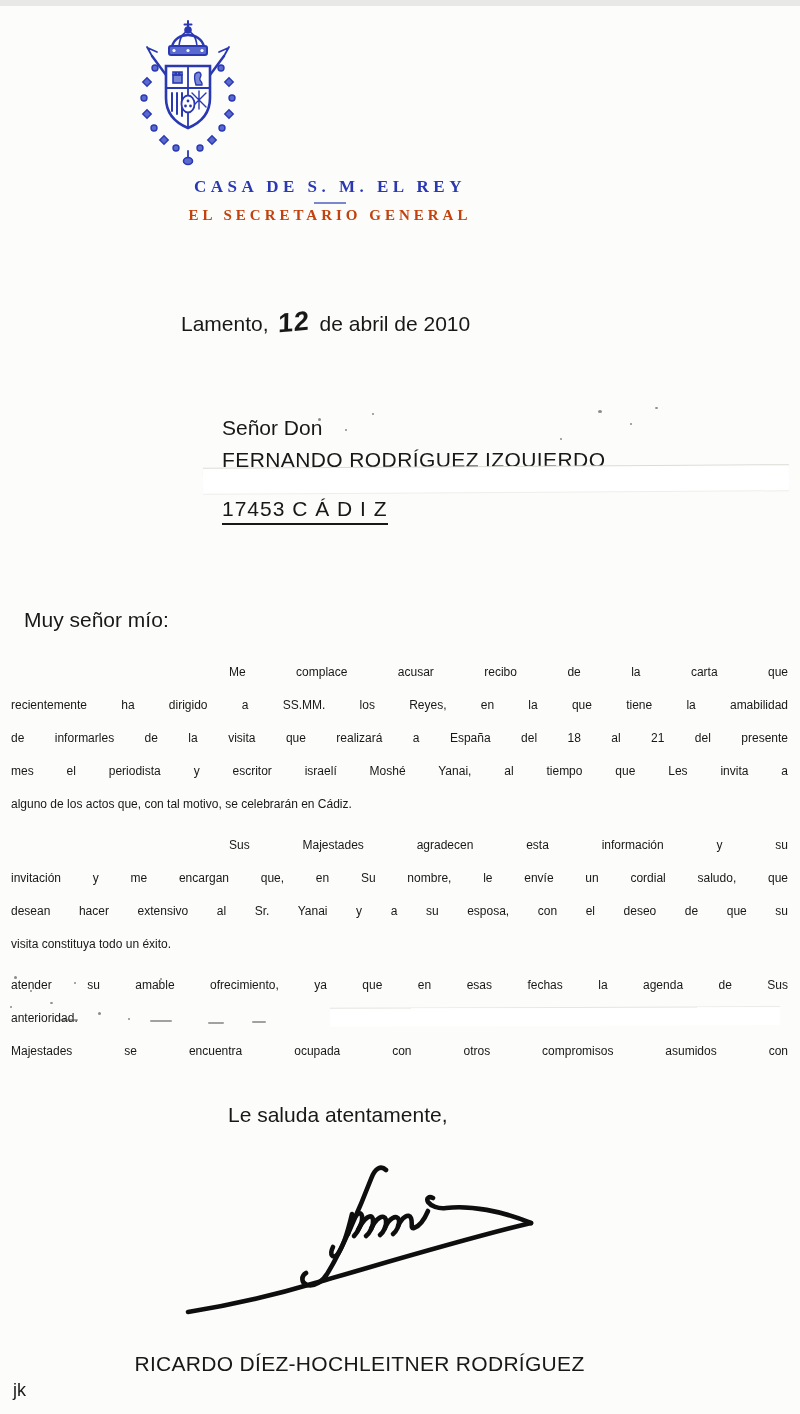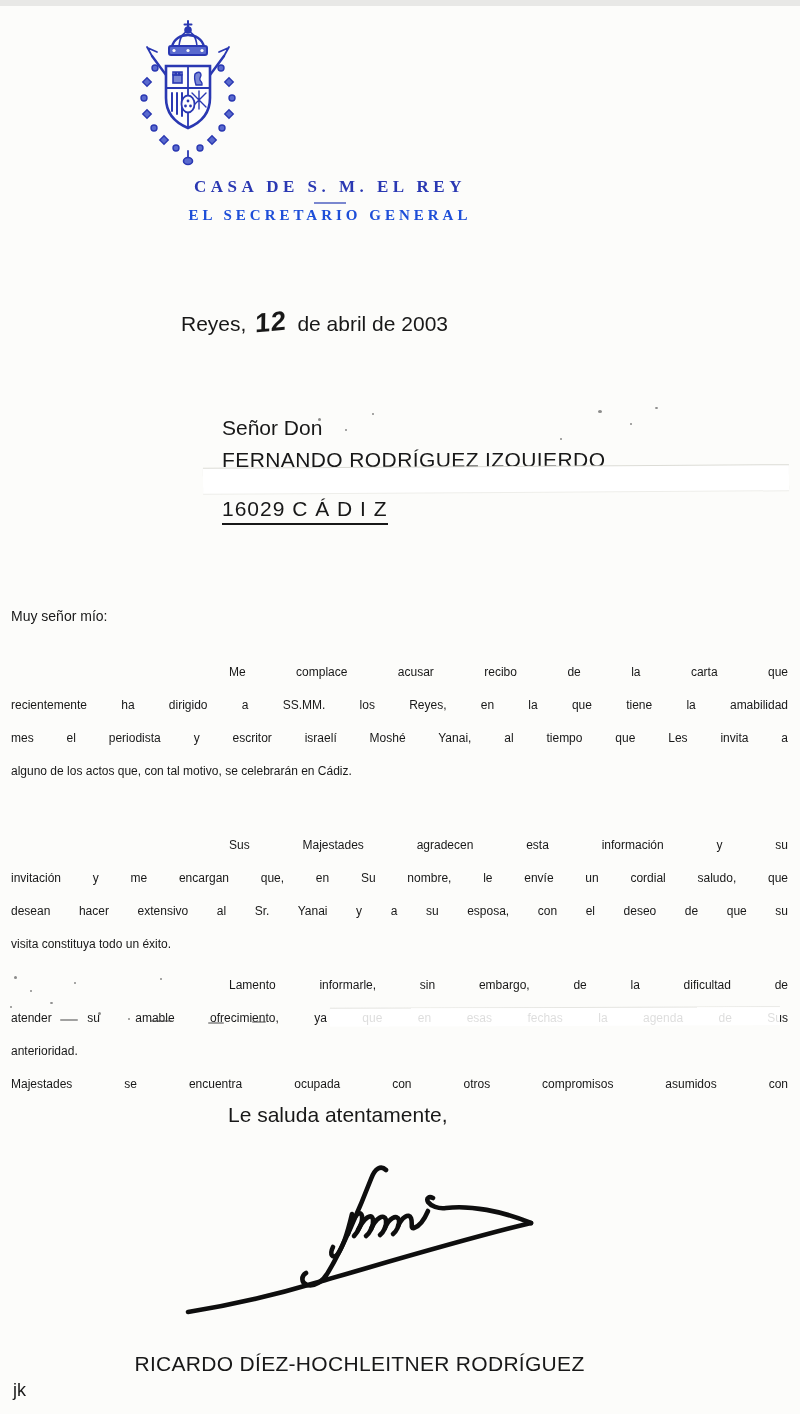--- a/index.html
+++ b/index.html
@@ -20,21 +20,21 @@
     font-family:"Liberation Serif",serif;font-weight:bold;
     font-size:17px;letter-spacing:4.5px;color:#2a38b2;
   }
   .lh-rule{
     position:absolute;left:184px;top:196px;width:32px;height:2px;
     background:#7a87cf;
   }
   .lh-office{
     position:absolute;left:0;top:201px;width:400px;
     font-family:"Liberation Serif",serif;font-weight:bold;
-    font-size:15px;letter-spacing:4px;color:#1d4ed8;
+    font-size:15px;letter-spacing:4px;color:#c2410c;
   }
   
   .date-place{position:absolute;left:219px;top:277px;font-size:21px;}
   .date-city{position:absolute;left:181px;top:306px;font-size:21px;}
   .hand-day{
     display:inline-block;
     font-weight:bold;font-size:27px;line-height:21px;
     letter-spacing:1px;
     transform:rotate(-5deg) skewX(-6deg);
     margin:0 10px 0 9px;
@@ -46,21 +46,21 @@
     position:absolute;left:203px;top:461px;width:586px;height:25px;
     background:#ffffff;
     box-shadow:0 -1px 0 #dcdcd6, 0 1px 0 #eeeeea;
     transform:rotate(-0.35deg);
   }
   .rcpt-postal{
     position:absolute;left:222px;top:491px;font-size:21px;letter-spacing:1px;
     border-bottom:2px solid #181818;padding-bottom:2px;
   }
   
-  .greeting{position:absolute;left:11px;top:602px;font-size:14px;}
+  .greeting{position:absolute;left:24px;top:602px;font-size:21px;}
   .para{position:absolute;left:11px;width:777px;font-size:12px;}
   .p1{top:650px;} .p2{top:823px;} .p3{top:963px;}
   .ln{
     height:33px;line-height:33px;
     text-align:justify;text-align-last:justify;
     overflow:visible;
   }
   .ln-first{padding-left:218px;}
   .ln-last{text-align:left;text-align-last:auto;}
   .closing{position:absolute;left:228px;top:1097px;font-size:21px;}
@@ -141,45 +141,45 @@
       <ellipse cx="55" cy="145" rx="4.5" ry="3.5" fill="#5a6ace" stroke-width="1.6"></ellipse>
     </g>
   </svg>
 
   <div class="letterhead">
     <div class="lh-org">CASA DE S. M. EL REY</div>
     <div class="lh-rule"></div>
     <div class="lh-office">EL SECRETARIO GENERAL</div>
   </div>
 
-  <div class="date-city"><span>Reyes,</span><span class="hand-day">12</span><span>de abril de 2003</span></div>
+  <div class="date-city"><span>Lamento,</span><span class="hand-day">12</span><span>de abril de 2010</span></div>
 
   <div class="rcpt-salutation">Señor Don</div>
   <div class="rcpt-name">FERNANDO RODRÍGUEZ IZQUIERDO</div>
   <div class="redaction-a"></div>
-  <div class="rcpt-postal">16029 C Á D I Z</div>
+  <div class="rcpt-postal">17453 C Á D I Z</div>
 
   <div class="greeting">Muy señor mío:</div>
 
   <div class="para p1">
     <div class="ln ln-first">Me complace acusar recibo de la carta que</div>
     <div class="ln">recientemente ha dirigido a SS.MM. los Reyes, en la que tiene la amabilidad</div>
+    <div class="ln">de informarles de la visita que realizará a España del 18 al 21 del presente</div>
     <div class="ln">mes el periodista y escritor israelí Moshé Yanai, al tiempo que Les invita a</div>
     <div class="ln ln-last">alguno de los actos que, con tal motivo, se celebrarán en Cádiz.</div>
   </div>
 
   <div class="para p2">
     <div class="ln ln-first">Sus Majestades agradecen esta información y su</div>
     <div class="ln">invitación y me encargan que, en Su nombre, le envíe un cordial saludo, que</div>
     <div class="ln">desean hacer extensivo al Sr. Yanai y a su esposa, con el deseo de que su</div>
     <div class="ln ln-last">visita constituya todo un éxito.</div>
   </div>
 
   <div class="para p3">
-    <div class="ln ln-first">Lamento informarle, sin embargo, de la dificultad de</div>
     <div class="ln">atender su amable ofrecimiento, ya que en esas fechas la agenda de Sus</div>
     <div class="ln ln-last">anterioridad.</div>
     <div class="ln">Majestades se encuentra ocupada con otros compromisos asumidos con</div>
   </div>
 
   <div class="redaction-b"></div>
   <div class="speck" style="left:318px;top:412px;width:3px;height:3px;"></div>
   <div class="speck" style="left:345px;top:423px;width:2px;height:2px;"></div>
   <div class="speck" style="left:372px;top:407px;width:2px;height:2px;"></div>
   <div class="speck" style="left:598px;top:404px;width:4px;height:3px;"></div>

